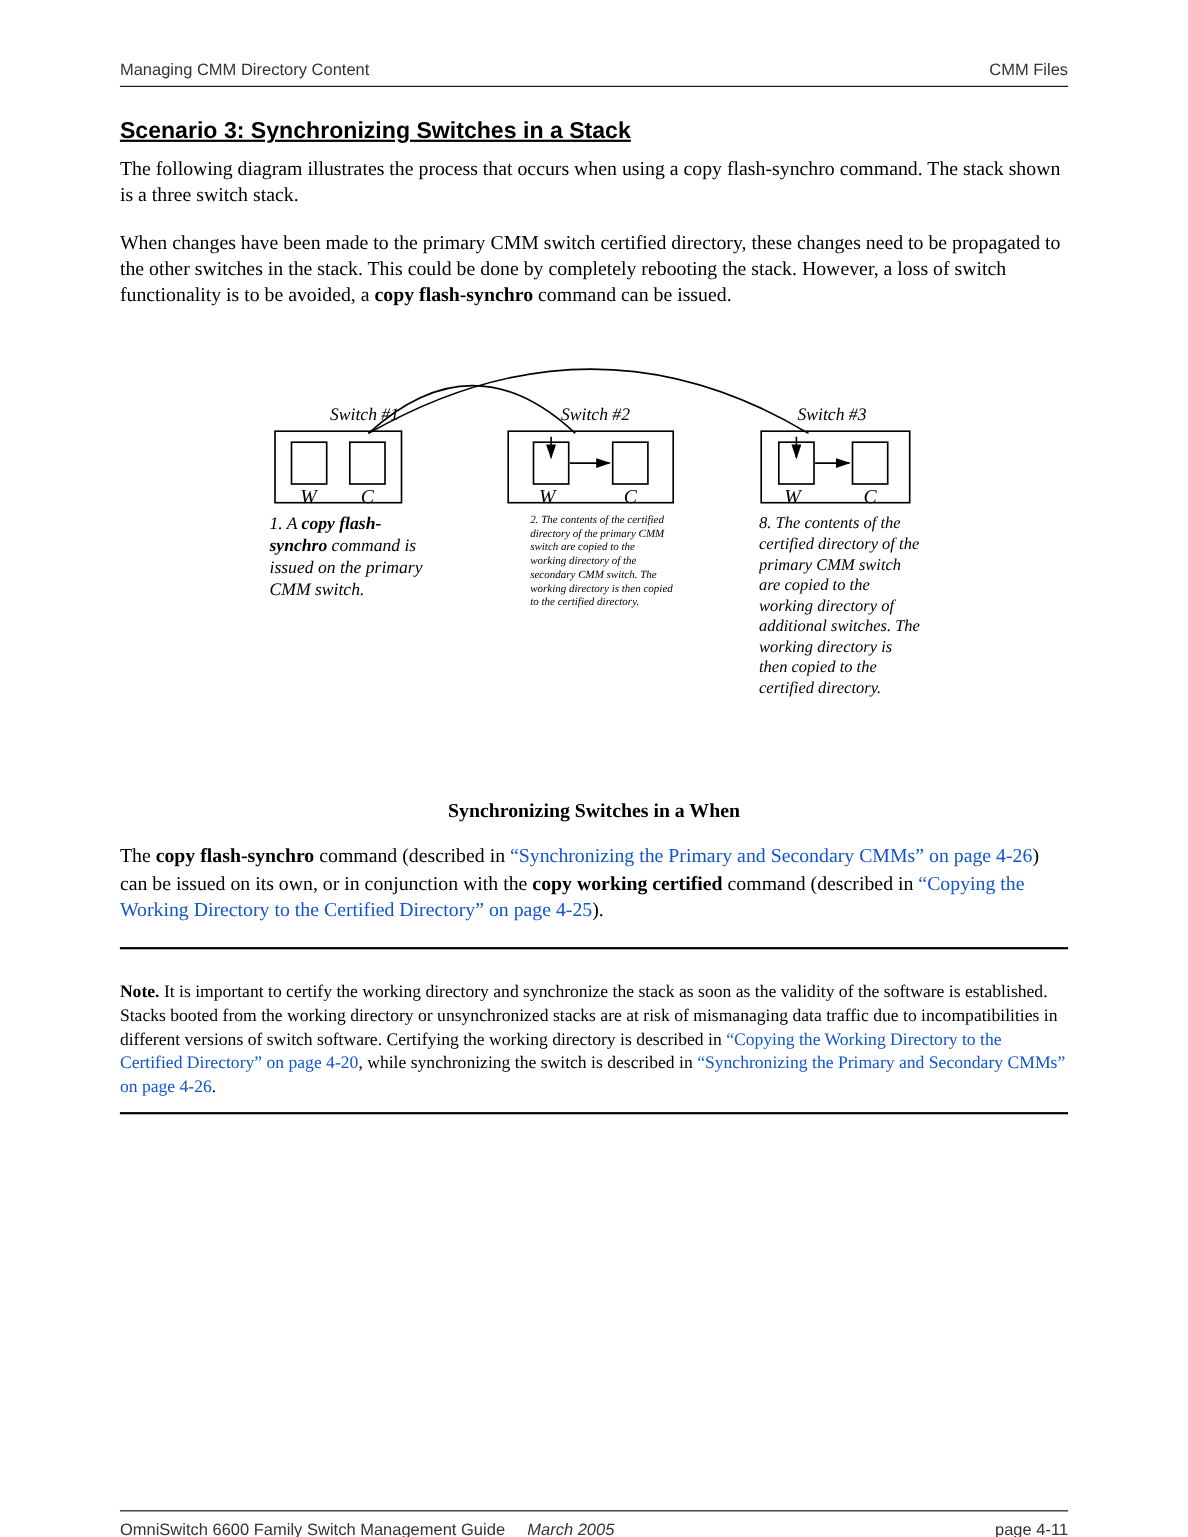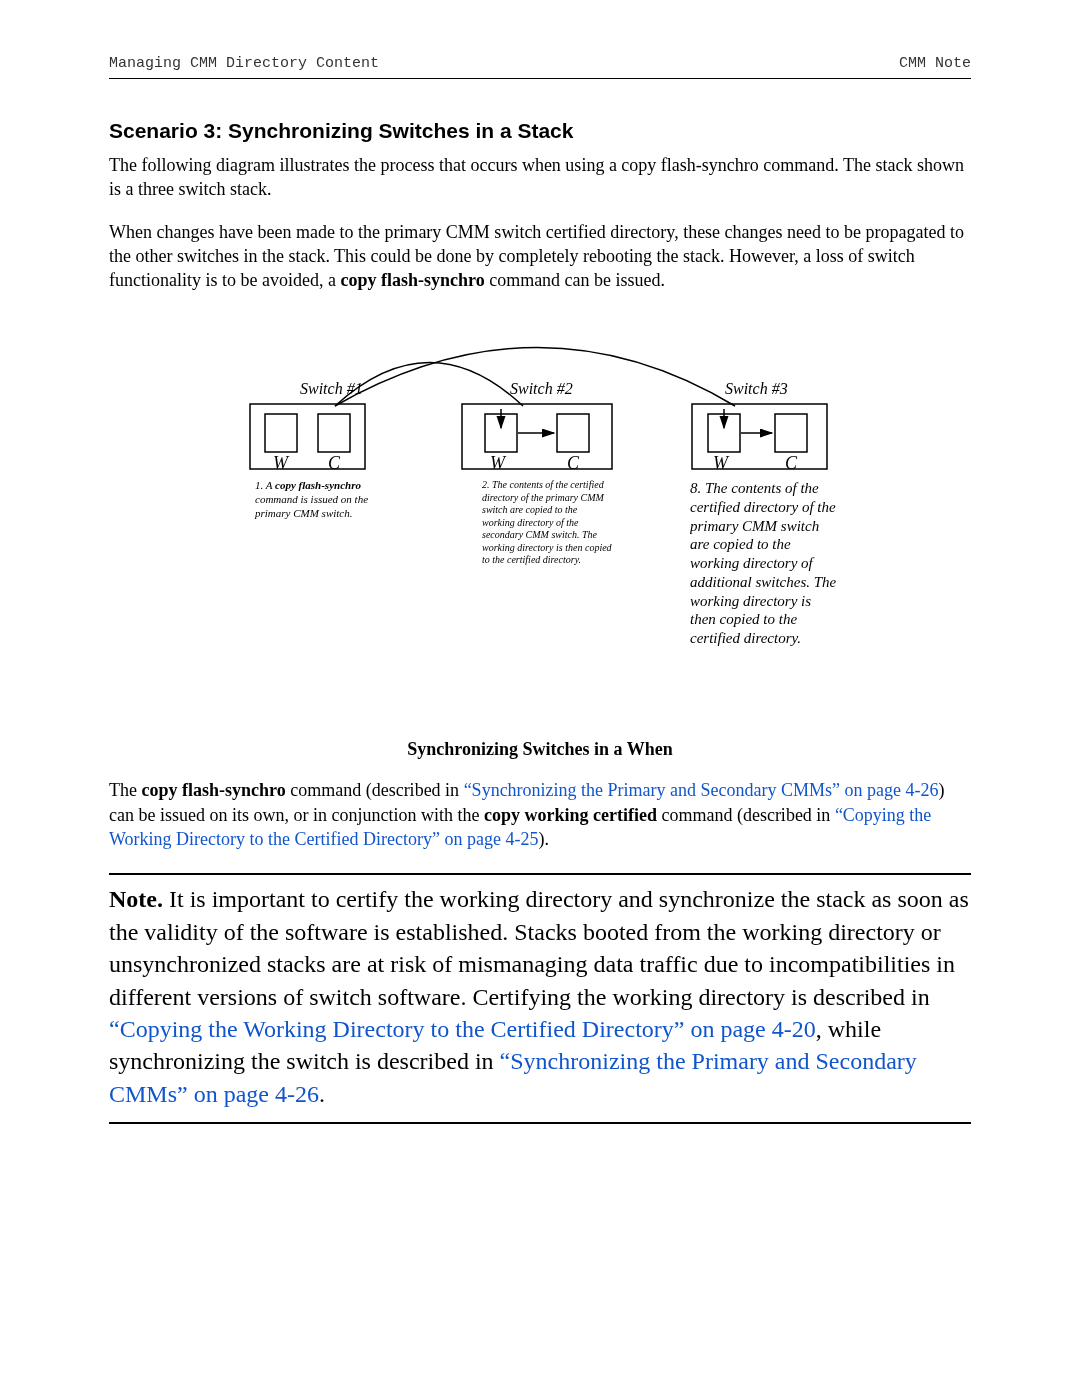--- a/index.html
+++ b/index.html
@@ -11,32 +11,33 @@
     background: #fff;
     width: 1080px;
   }
   .page {
     padding: 55px 109px 40px 109px;
     box-sizing: border-box;
   }
   .header-row {
     display: flex;
     justify-content: space-between;
-    font-family: Liberation Mono, monospace;
+    font-family: Liberation Sans, sans-serif;
     font-size: 15px;
     color: #333;
     border-bottom: 1px solid #000;
     padding-bottom: 6px;
-    margin-bottom: 40px;
+    margin-bottom: 28px;
   }
   h2.section-title {
     font-family: "Helvetica Neue", Helvetica, Arial, sans-serif;
     font-weight: bold;
     font-size: 21px;
     margin: 0 0 10px 0;
+    text-decoration: underline;
   }
   p.body {
     font-size: 18px;
     line-height: 1.35;
     margin: 0 0 18px 0;
   }
   .bold { font-weight: bold; }
   .diagram-wrap {
     width: 600px;
     margin: 32px auto 8px auto;
@@ -45,23 +46,23 @@
   .caption {
     text-align: center;
     font-weight: bold;
     font-size: 18px;
     margin: 20px 0 18px 0;
   }
   .link { color: #1155cc; text-align: center; }
   .note-block {
     border-top: 2px solid #000;
     border-bottom: 2px solid #000;
-    padding: 8px 0 12px 0;
+    padding: 28px 0 12px 0;
     margin: 22px 0 20px 0;
-    font-size: 24px;
+    font-size: 16px;
     line-height: 1.35;
   }
   .footer-row {
     border-top: 1px solid #000;
     margin-top: 360px;
     padding-top: 8px;
     display: flex;
     justify-content: space-between;
     font-family: "Helvetica Neue", Helvetica, Arial, sans-serif;
     font-size: 15px;
@@ -70,21 +71,21 @@
   .footer-left .italic { font-style: italic; margin-left: 16px; }
   svg text { font-family: "Times New Roman", Times, serif; }
 </style>
 </head>
 <body>
 
 <div class="page">
 
   <div class="header-row">
     <span>Managing CMM Directory Content</span>
-    <span>CMM Note</span>
+    <span>CMM Files</span>
   </div>
 
   <h2 class="section-title">Scenario 3: Synchronizing Switches in a Stack</h2>
 
   <p class="body">The following diagram illustrates the process that occurs when using a copy flash-synchro command. The stack shown is a three switch stack.</p>
 
   <p class="body">
     <span>When changes have been made to the primary CMM switch certified directory, these changes need to be propagated to the other switches in the stack. This could be done by completely rebooting the stack. However, a loss of switch functionality is to be avoided, a </span><span class="bold">copy flash-synchro</span><span> command can be issued.</span>
   </p>
 
@@ -126,21 +127,21 @@
         <rect x="452" y="80" width="135" height="65" fill="none" stroke="#000" stroke-width="1.5"></rect>
         <rect x="468" y="90" width="32" height="38" fill="none" stroke="#000" stroke-width="1.5"></rect>
         <rect x="535" y="90" width="32" height="38" fill="none" stroke="#000" stroke-width="1.5"></rect>
         <text x="473" y="145" font-size="18">W</text>
         <text x="545" y="145" font-size="18">C</text>
         <line x1="484" y1="85" x2="484" y2="104" stroke="#000" stroke-width="1.5" marker-end="url(#arrow)"></line>
         <line x1="501" y1="109" x2="532" y2="109" stroke="#000" stroke-width="1.5" marker-end="url(#arrow)"></line>
       </g>
 
       <foreignObject x="5" y="155" width="150" height="220">
-        <div xmlns="http://www.w3.org/1999/xhtml" style="font-size:11px;line-height:1.25;font-family:'Times New Roman',serif;margin-left:10px;">
+        <div xmlns="http://www.w3.org/1999/xhtml" style="font-size:16px;line-height:1.25;font-family:'Times New Roman',serif;">
           <span>1. A </span><span style="font-weight:bold">copy flash-synchro</span><span> command is issued on the primary CMM switch.</span>
         </div>
       </foreignObject>
       <foreignObject x="222" y="155" width="150" height="230">
         <div xmlns="http://www.w3.org/1999/xhtml" style="font-size:10px;line-height:1.25;font-family:'Times New Roman',serif;margin-left:20px;">2. The contents of the certified directory of the primary CMM switch are copied to the working directory of the secondary CMM switch. The working directory is then copied to the certified directory.</div>
       </foreignObject>
       <foreignObject x="450" y="155" width="150" height="230">
         <div xmlns="http://www.w3.org/1999/xhtml" style="font-size:15px;line-height:1.25;font-family:'Times New Roman',serif;">8. The contents of the certified directory of the primary CMM switch are copied to the working directory of additional switches. The working directory is then copied to the certified directory.</div>
       </foreignObject>
     </svg>

